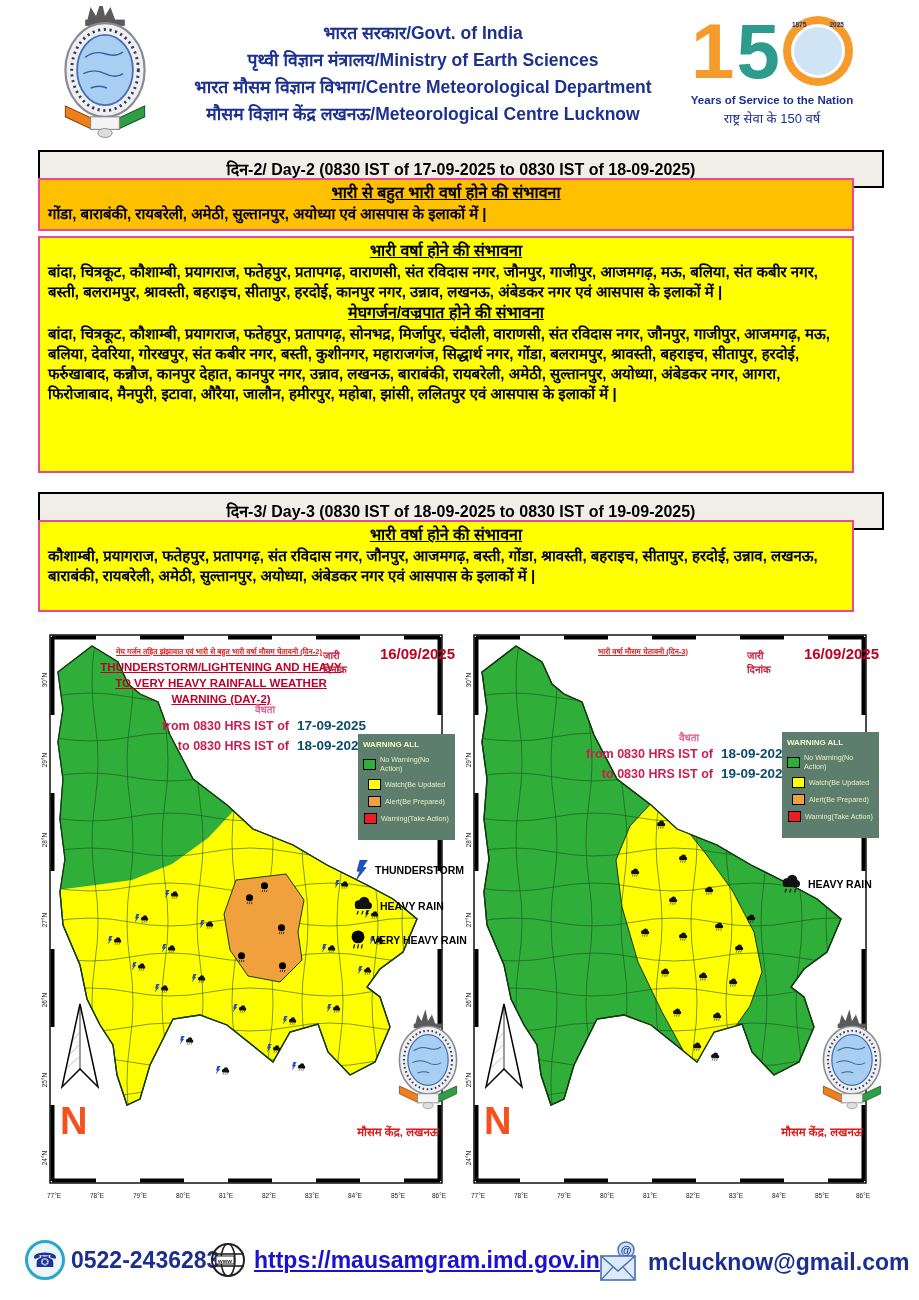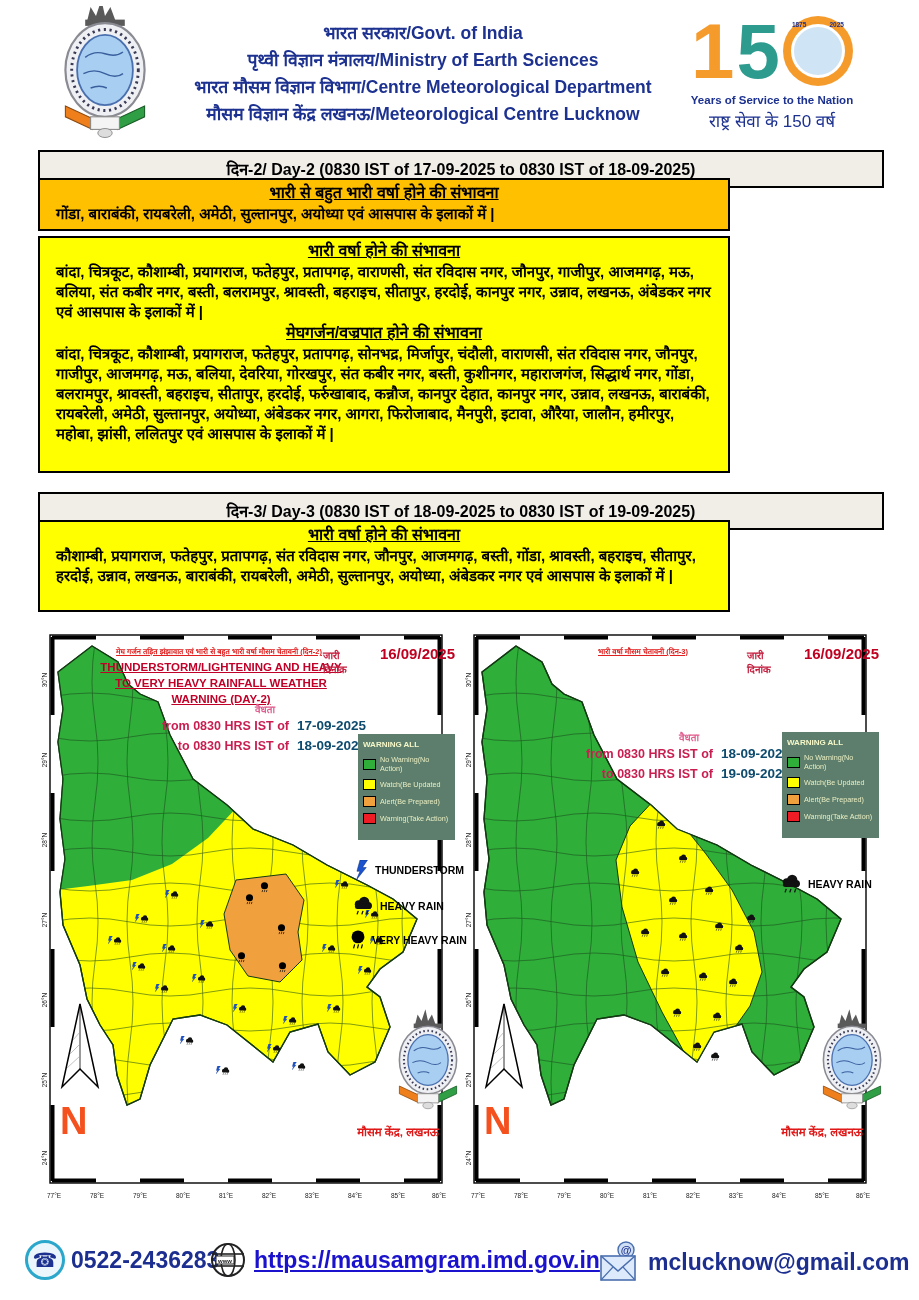--- a/index.html
+++ b/index.html
@@ -12,26 +12,26 @@
   .hdr-150{position:absolute;left:658px;top:10px;width:228px;text-align:center;}
   .l150-row{display:flex;align-items:center;justify-content:center;height:82px;}
   .l150-one{font-size:78px;font-weight:bold;color:#f59b2c;line-height:78px;}
   .l150-five{font-size:78px;font-weight:bold;color:#2e9b8f;line-height:78px;margin-left:2px;}
   .l150-zero{position:relative;width:70px;height:70px;border-radius:50%;background:#f59b2c;
              margin-left:3px;display:flex;align-items:center;justify-content:center;}
   .l150-zin{width:48px;height:48px;border-radius:50%;background:#cfe4f5;border:3px solid #fff;}
   .l150-years{position:absolute;top:5px;left:0;width:70px;font-size:6.5px;font-weight:bold;color:#1c3190;
               display:flex;justify-content:space-between;padding:0 9px;box-sizing:border-box;}
   .l150-en{font-size:11.5px;font-weight:bold;color:#1c3190;margin-top:2px;}
-  .l150-hi{font-size:17px;color:#1c3190;margin-top:3px;}
+  .l150-hi{font-size:13px;color:#1c3190;margin-top:3px;}
   
   .bar{position:absolute;left:38px;width:846px;box-sizing:border-box;border:2px solid #000;
        background:#f1eee8;text-align:center;font-weight:bold;font-size:16px;padding:6px 0;}
-  .wbox{position:absolute;left:38px;width:692px;box-sizing:border-box;border:2px solid #000000;
-        font-weight:bold;font-size:15px;line-height:20px;padding:2px 16px;overflow:hidden;}
+  .wbox{position:absolute;left:38px;width:816px;box-sizing:border-box;border:2px solid #ec4899;
+        font-weight:bold;font-size:15px;line-height:20px;padding:2px 8px;overflow:hidden;}
   .wbox .bh{text-align:center;text-decoration:underline;font-size:16px;margin:1px 0;}
   .bg-orange{background:#ffc000;}
   .bg-yellow{background:#ffff00;}
   
   .map{position:absolute;top:632px;width:420px;height:573px;}
   .map-svg{position:absolute;left:0;top:0;width:420px;height:573px;}
   .mt-hi{position:absolute;top:15px;left:48px;width:262px;text-align:center;font-size:7.5px;
          line-height:9px;font-weight:bold;color:#e02020;text-decoration:underline;}
   .mt-en{position:absolute;top:26px;left:52px;width:258px;text-align:center;font-size:11.5px;
          line-height:16px;font-weight:bold;color:#c00028;text-decoration:underline;}
@@ -40,21 +40,21 @@
   .m-issue-label{font-size:10px;font-weight:bold;color:#c42040;}
   .m-issue-date{font-size:15px;font-weight:bold;color:#c00020;}
   .m-valid{position:absolute;width:300px;text-align:center;font-size:10px;font-weight:bold;color:#e06090;}
   .m-fromto{position:absolute;left:95px;width:240px;}
   .m-fromto .row{display:flex;justify-content:flex-end;align-items:baseline;gap:8px;line-height:20px;}
   .m-fromto .lbl{font-size:12.5px;font-weight:bold;color:#c81e50;}
   .m-fromto .dt{font-size:13.5px;font-weight:bold;color:#0c4a6e;width:78px;}
   .m-legend{position:absolute;left:318px;top:102px;width:97px;box-sizing:border-box;
             background:#5d7e6c;padding:6px 5px 16px 5px;}
   .lg-title{font-size:8px;font-weight:bold;color:#f5f7c8;margin-bottom:4px;}
-  .lg-row{display:flex;align-items:center;gap:4px;margin-top:6px;}
+  .lg-row{display:flex;align-items:center;gap:4px;margin-top:6px;justify-content:center;}
   .lg-row .sw{width:11px;height:9px;border:1px solid #000;flex:none;}
   .lg-row .lg-lbl{font-size:7.2px;color:#e9eec2;}
   .m-key{position:absolute;}
   .m-key .krow{position:absolute;display:flex;align-items:center;gap:6px;}
   .m-key .klbl{font-size:10.5px;font-weight:bold;color:#000;white-space:nowrap;}
   .m-credit{position:absolute;top:492px;left:293px;width:130px;text-align:center;
             font-size:11.5px;font-weight:bold;color:#e01818;}
   .ax{font-size:6.5px;fill:#222;font-family:"Liberation Sans",sans-serif;}
   .ntext{font-size:38px;font-weight:bold;fill:#f4511e;font-family:"Liberation Sans",sans-serif;}
   

